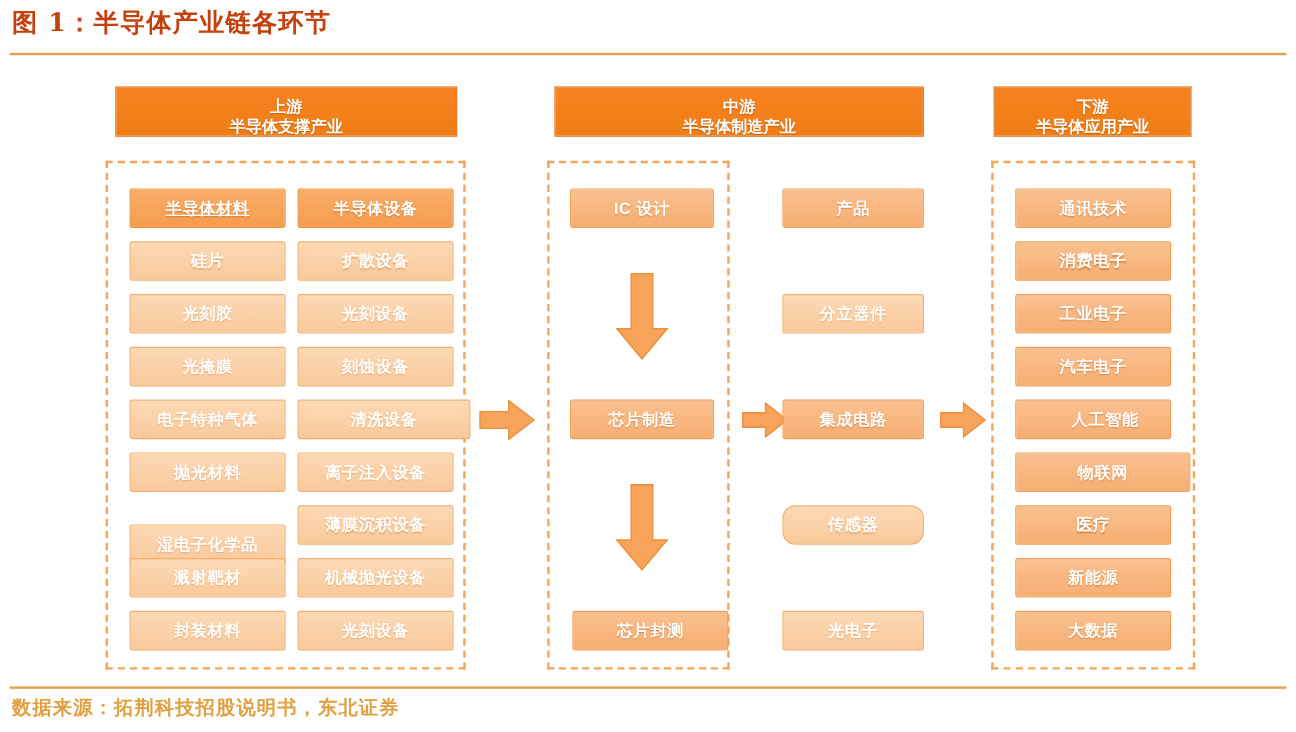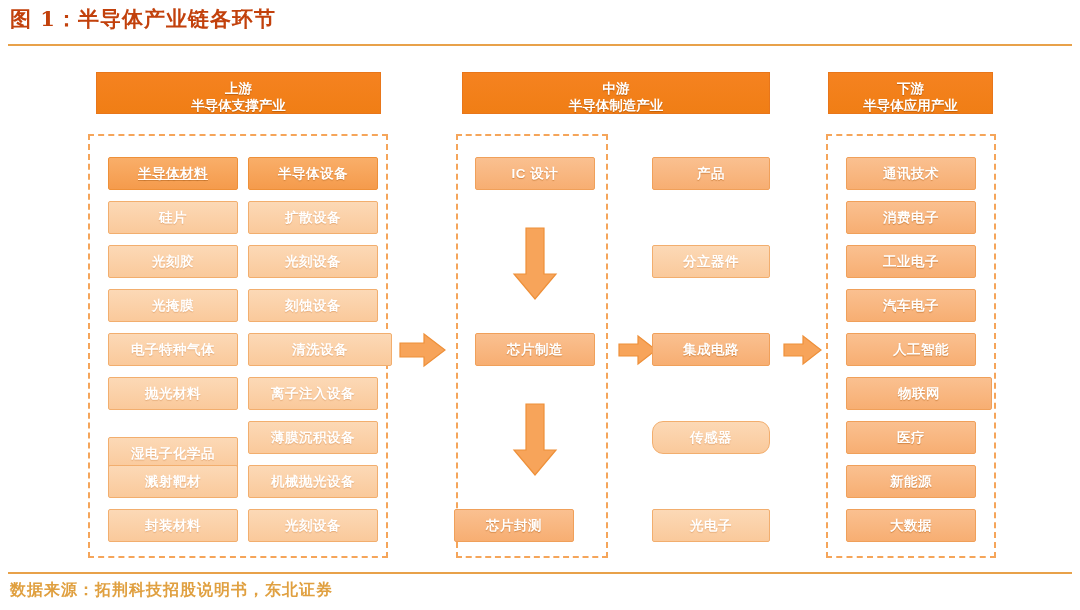--- a/index.html
+++ b/index.html
@@ -140,21 +140,21 @@
   <svg class="arrow" style="left:513px;top:228px;" width="46" height="72">
     <polygon points="13,0 31,0 31,46 43,46 22,71 1,46 13,46" fill="#F7A45A" stroke="#EE9039" stroke-width="1.2"></polygon>
   </svg>
 
   <div class="node mid" style="left:475px;top:333px;width:120px;height:33px;">芯片制造</div>
 
   <svg class="arrow" style="left:513px;top:404px;" width="46" height="72">
     <polygon points="13,0 31,0 31,46 43,46 22,71 1,46 13,46" fill="#F7A45A" stroke="#EE9039" stroke-width="1.2"></polygon>
   </svg>
 
-  <div class="node mid" style="left:454px;top:509px;width:120px;height:33px;">芯片封测</div>
+  <div class="node mid" style="left:477px;top:509px;width:130px;height:33px;">芯片封测</div>
 
   <svg class="arrow" style="left:619px;top:335px;" width="38" height="30">
     <polygon points="0,9 19,9 19,1 37,15 19,29 19,21 0,21" fill="#F7A45A" stroke="#EE9039" stroke-width="1.2"></polygon>
   </svg>
 
   <div class="node mid" style="left:652px;top:157px;width:118px;height:33px;">产品</div>
   <div class="node light" style="left:652px;top:245px;width:118px;height:33px;">分立器件</div>
   <div class="node mid" style="left:652px;top:333px;width:118px;height:33px;">集成电路</div>
   <div class="node light" style="left:652px;top:421px;width:118px;height:33px;border-radius:11px;">传感器</div>
   <div class="node light" style="left:652px;top:509px;width:118px;height:33px;">光电子</div>

